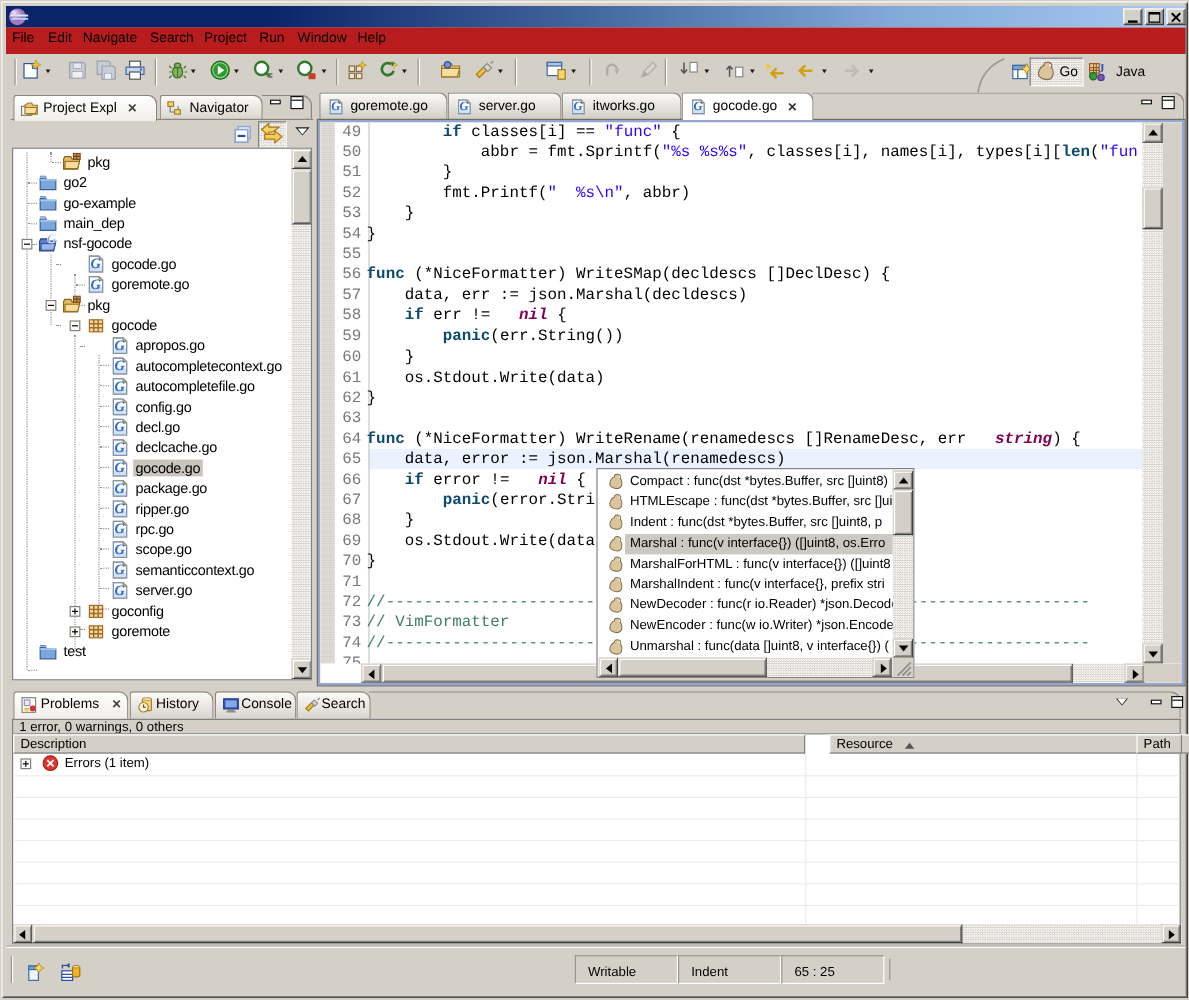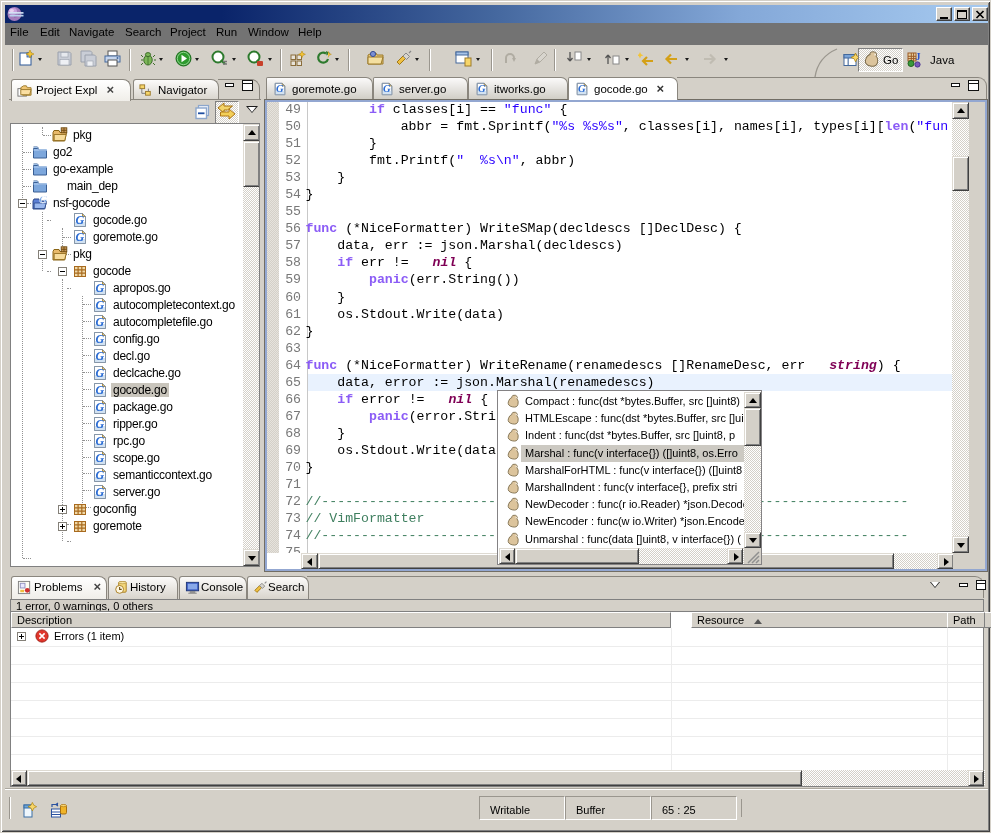--- a/index.html
+++ b/index.html
@@ -15,21 +15,21 @@
 #titlebar { position:absolute; left:4px; top:4px; width:983px; height:18px;
   background:linear-gradient(90deg,#0a246a 0%,#0a246a 22%,#45689f 50%,#84a8d8 75%,#a6caf0 100%);
 }
 #title-text { position:absolute; left:19px; top:2.5px; color:#fff; font-weight:bold; font-size:13px; letter-spacing:1.15px; white-space:nowrap; }
 .tbtn { position:absolute; top:2px; width:16px; height:14px; background:#d4d0c8;
   border:1px solid; border-color:#fff #404040 #404040 #fff;
   box-shadow: inset -1px -1px 0 #808080;
   font-size:9px; text-align:center; line-height:12px; color:#000; font-weight:bold;
 }
 
-#menubar { position:absolute; left:4px; top:22px; width:983px; height:22px; background:#737373; }
+#menubar { position:absolute; left:4px; top:22px; width:983px; height:22px; background:#b91c1c; }
 #menubar span { position:absolute; top:3px; font-size:11.5px; color:#000; }
 
 #toolbar { position:absolute; left:4px; top:44px; width:983px; height:32px; background:#D4D0C8; }
 .tsep { position:absolute; top:4px; width:2px; height:22px; border-left:1px solid #9a968e; border-right:1px solid #fff; }
 .ticon { position:absolute; top:5px; width:17px; height:17px; }
 .tarrow { position:absolute; top:13px; width:0; height:0; border-left:2.5px solid transparent; border-right:2.5px solid transparent; border-top:3.5px solid #1a1a1a; }
 
 .sbtrack { position:absolute; background:repeating-conic-gradient(#ffffff 0% 25%, #d4d0c8 0% 50%) 0 0/2px 2px; }
 .sbbtn, .sbthumb { position:absolute; background:#d4d0c8; border:1px solid; border-color:#dedad2 #404040 #404040 #dedad2; box-shadow: inset 1px 1px 0 #fff, inset -1px -1px 0 #808080; }
 .arr { position:absolute; width:0; height:0; }
@@ -69,21 +69,21 @@
 #edframe { position:absolute; left:0; top:22px; width:724px; height:473px; border:1px solid #716d65; }
 #edblue { position:absolute; inset:0; border:2px solid #93a7d1; }
 #edcontent { position:absolute; left:0; top:0; width:718px; height:467px; background:#fff; overflow:hidden; }
 #annoruler { position:absolute; left:0; top:0; width:12px; height:451px; background:repeating-conic-gradient(#e6e3dd 0% 25%, #d4d0c8 0% 50%) 0 0/2px 2px; }
 #numruler { position:absolute; left:12px; top:0; width:28px; height:451px; }
 #numruler pre { position:absolute; right:6px; top:-1.2px; text-align:right; color:#787878; }
 #rulsep { position:absolute; left:40px; top:0; width:1px; height:451px; background:#c8c8c8; }
 pre.code { font-family:"Liberation Mono", monospace; font-size:13.22px; line-height:17.06px; }
 #codearea { position:absolute; left:38.5px; top:-1.2px; width:646px; height:452px; overflow:hidden; }
 #curline { position:absolute; left:40px; top:271.8px; width:647px; height:17px; background:#e9f2fe; }
-.kw { color:#8b5cf6; font-weight:bold; }
+.kw { color:#0c4a6e; font-weight:bold; }
 .kwi { color:#7f0055; font-weight:bold; font-style:italic;margin-left:16px; }
 .str { color:#2a00ff; }
 .com { color:#3f7f5f; }
 
 #popup { position:absolute; left:496px; top:389px; width:265px; height:175px; background:#fff; border:1px solid #848284; z-index:30; }
 .prow { position:absolute; left:1px; width:245px; height:17.2px; font-size:11px; white-space:nowrap; overflow:hidden; }
 .prow svg { position:absolute; left:8px; top:1px; width:14px; height:15px; }
 .prow span { position:absolute; left:26px; top:2px; }
 
 #bottomview { position:absolute; left:8px; top:575px; width:976px; height:212px; }
@@ -418,21 +418,21 @@
       <div class="trow">
             <svg class="ticn" style="left:21px" viewBox="0 0 16 16">
               <use href="#i-fold"></use>
             </svg>
             <span class="lbl" style="left:42px">go-example</span>
           </div>
       <div class="trow">
             <svg class="ticn" style="left:21px" viewBox="0 0 16 16">
               <use href="#i-fold"></use>
             </svg>
-            <span class="lbl" style="left:56px">main_dep</span>
+            <span class="lbl" style="left:42px">main_dep</span>
           </div>
       <div class="trow">
             <div class="expander" style="left:7px"></div>
             <svg class="ticn" style="left:21px" viewBox="0 0 16 16">
               <use href="#i-proj"></use>
             </svg>
             <span class="lbl" style="left:42px">nsf-gocode</span>
           </div>
       <div class="trow">
             <svg class="ticn" style="left:61px" viewBox="0 0 16 16">
@@ -544,20 +544,26 @@
               <use href="#i-pkg"></use>
             </svg>
             <span class="lbl" style="left:82px">goconfig</span>
           </div>
       <div class="trow">
             <div class="expander plus" style="left:47px"></div>
             <svg class="ticn" style="left:61px" viewBox="0 0 16 16">
               <use href="#i-pkg"></use>
             </svg>
             <span class="lbl" style="left:82px">goremote</span>
+          </div>
+      <div class="trow">
+            <svg class="ticn" style="left:21px" viewBox="0 0 16 16">
+              <use href="#i-fold"></use>
+            </svg>
+            <span class="lbl" style="left:42px">test</span>
           </div>
     </div>
 
     <div class="sbtrack" style="left:232px;top:0;width:17px;height:442px"></div>
     <div class="sbbtn" style="left:232px;top:0;width:17px;height:17px">
           <div class="arr up" style="left:4px;top:5px"></div>
         </div>
     <div class="sbthumb" style="left:232px;top:17px;width:17px;height:46px"></div>
     <div class="sbbtn" style="left:232px;top:425px;width:17px;height:17px">
           <div class="arr down" style="left:4px;top:6px"></div>
@@ -866,21 +872,21 @@
     <path d="M2 5 v-2.5 h6 M8 1 l-2 1.5 2 1.5" fill="none" stroke="#2a52a0" stroke-width="1.2"></path>
     <rect x="1.5" y="7" width="9" height="8" fill="#fff" stroke="#2a52a0"></rect>
     <path d="M1.5 10 h9 M1.5 12.5 h9" stroke="#2a52a0" stroke-width="1.2"></path>
     <rect x="10.5" y="3" width="6" height="9" rx="1.5" fill="#f0b429" stroke="#a87010"></rect>
     <ellipse cx="13.5" cy="3.6" rx="3" ry="1.1" fill="#f8d878" stroke="#a87010" stroke-width="0.6"></ellipse>
   </svg>
   <div class="scell" style="left:474px;width:86px">
         <span>Writable</span>
       </div>
   <div class="scell" style="left:560px;width:86px">
-        <span>Buffer</span>
+        <span>Indent</span>
       </div>
   <div class="scell" style="left:646px;width:86px">
         <span>65 : 25</span>
       </div>
   <div class="abs" style="left:736px;top:8px;width:1px;height:18px;background:#9a968e"></div>
 </div>
 
 </div>
 
 </body></html>

